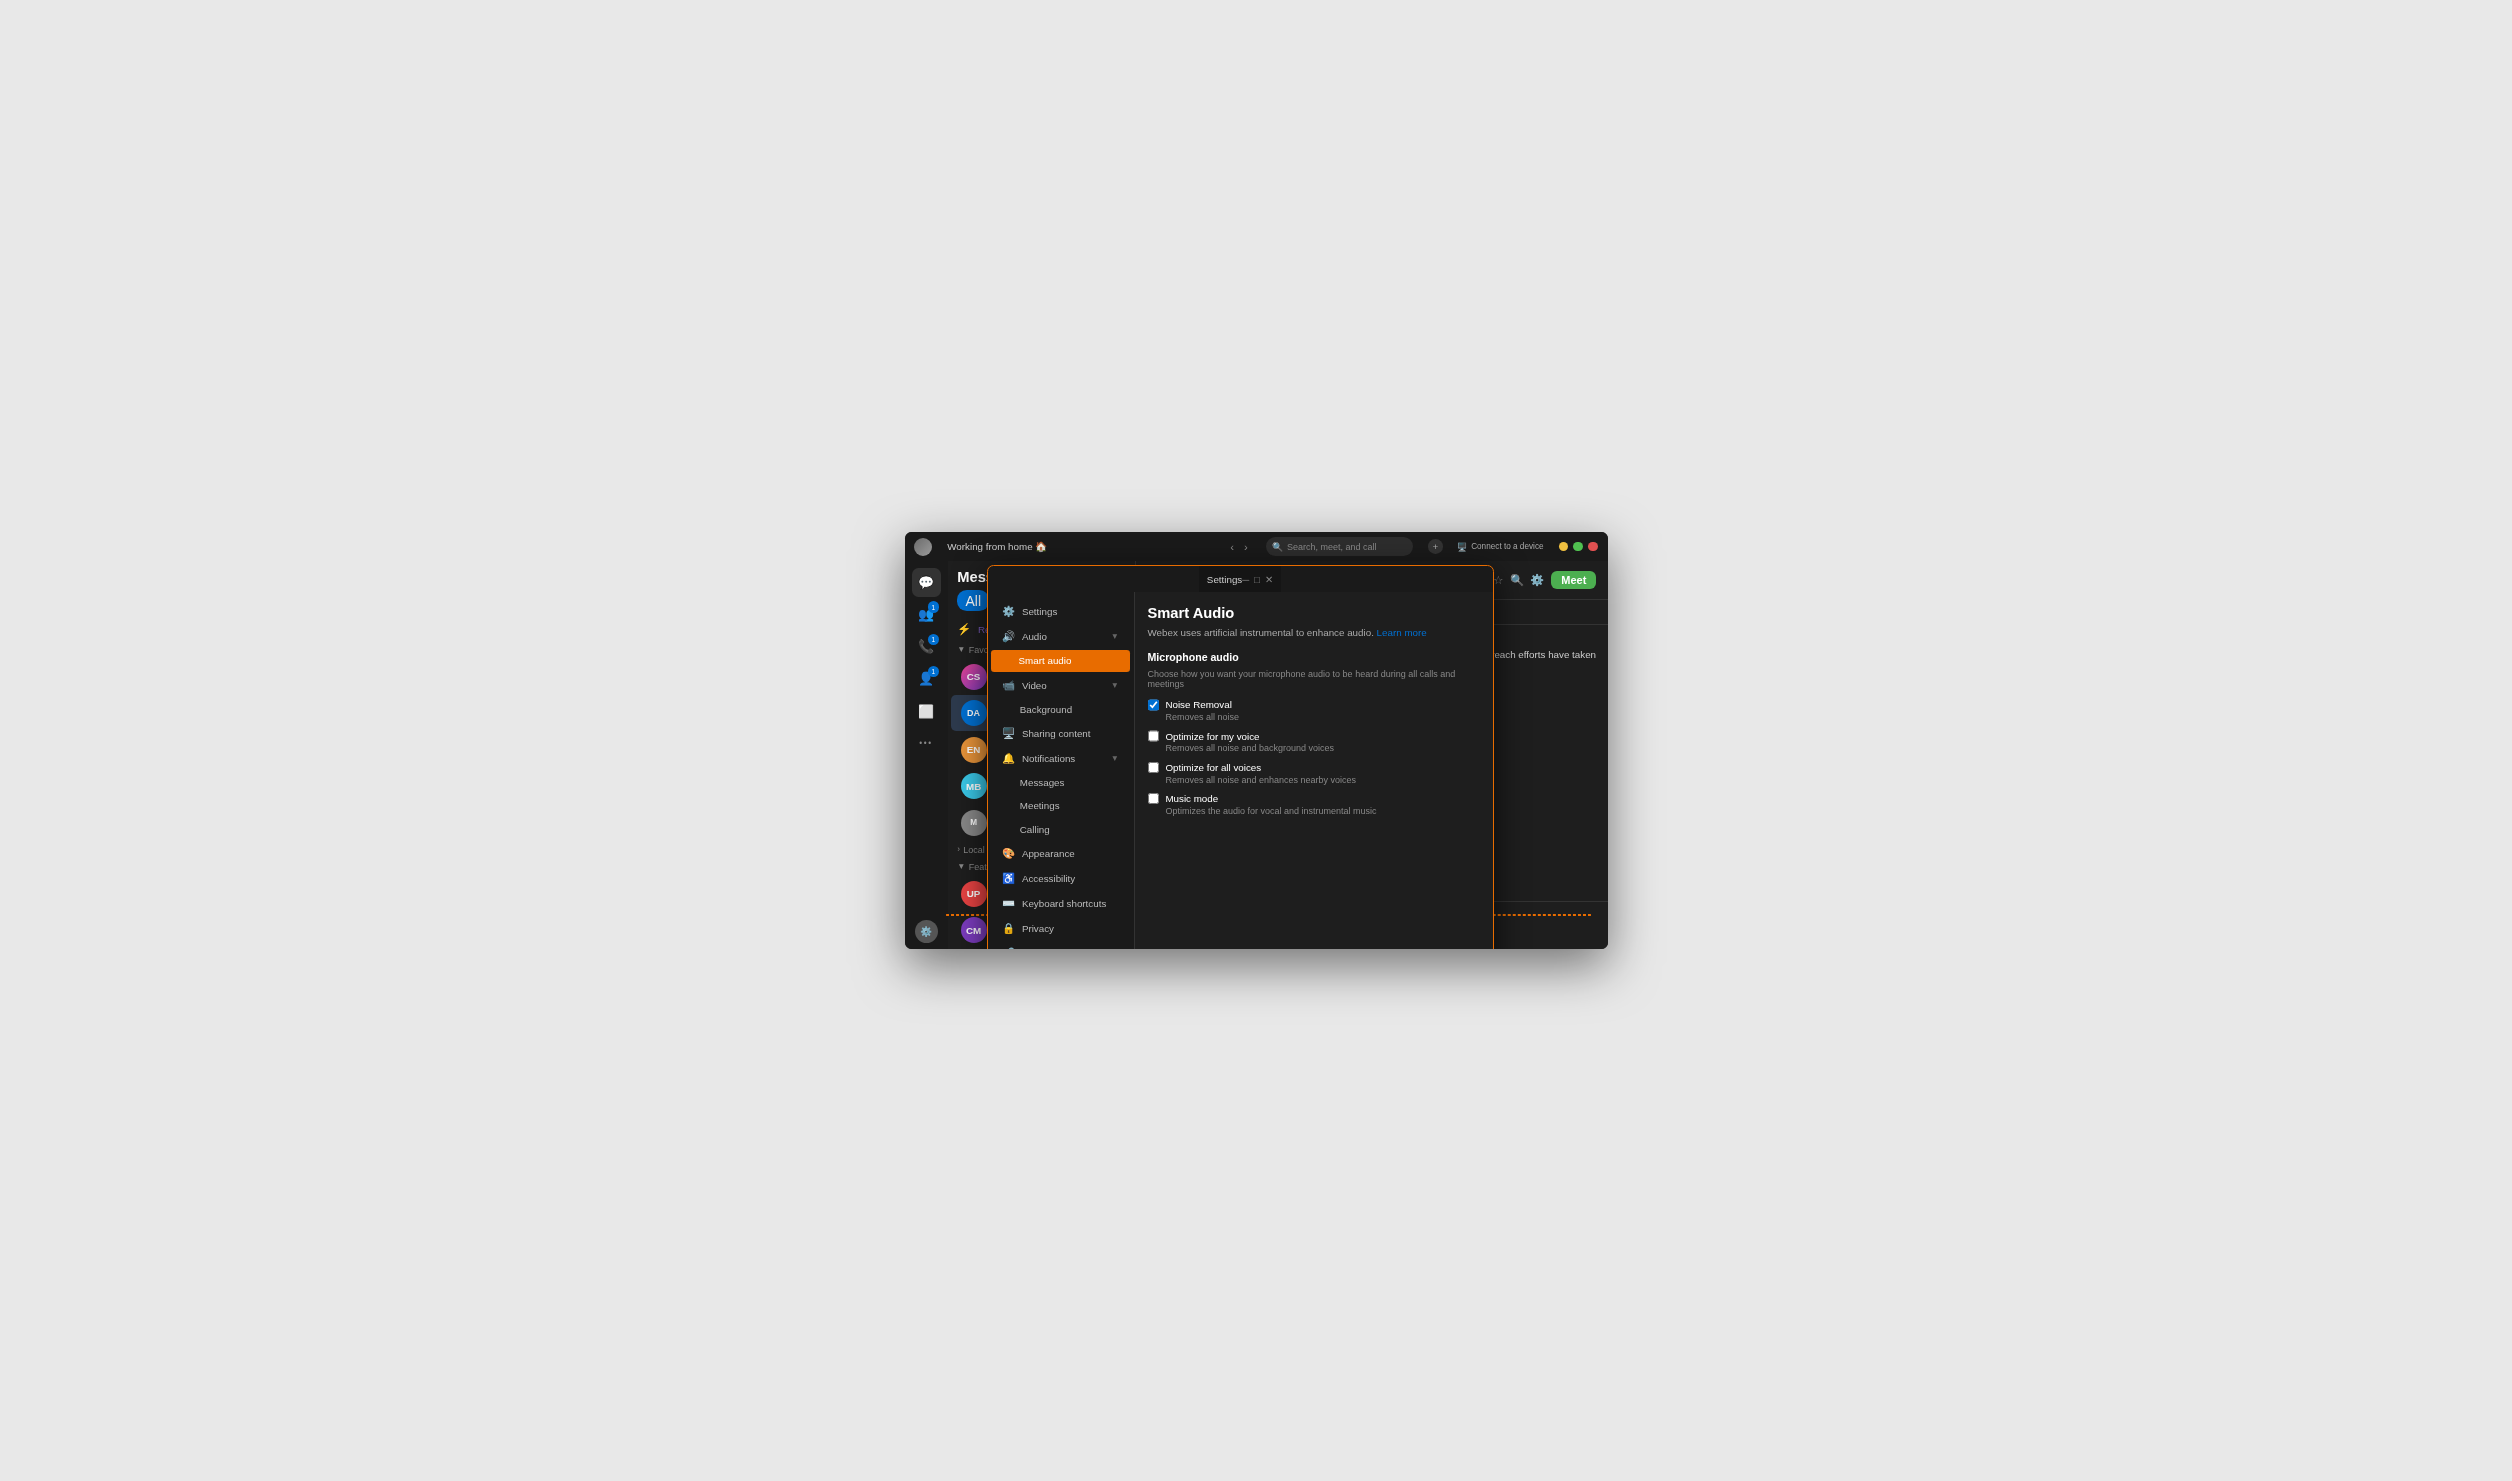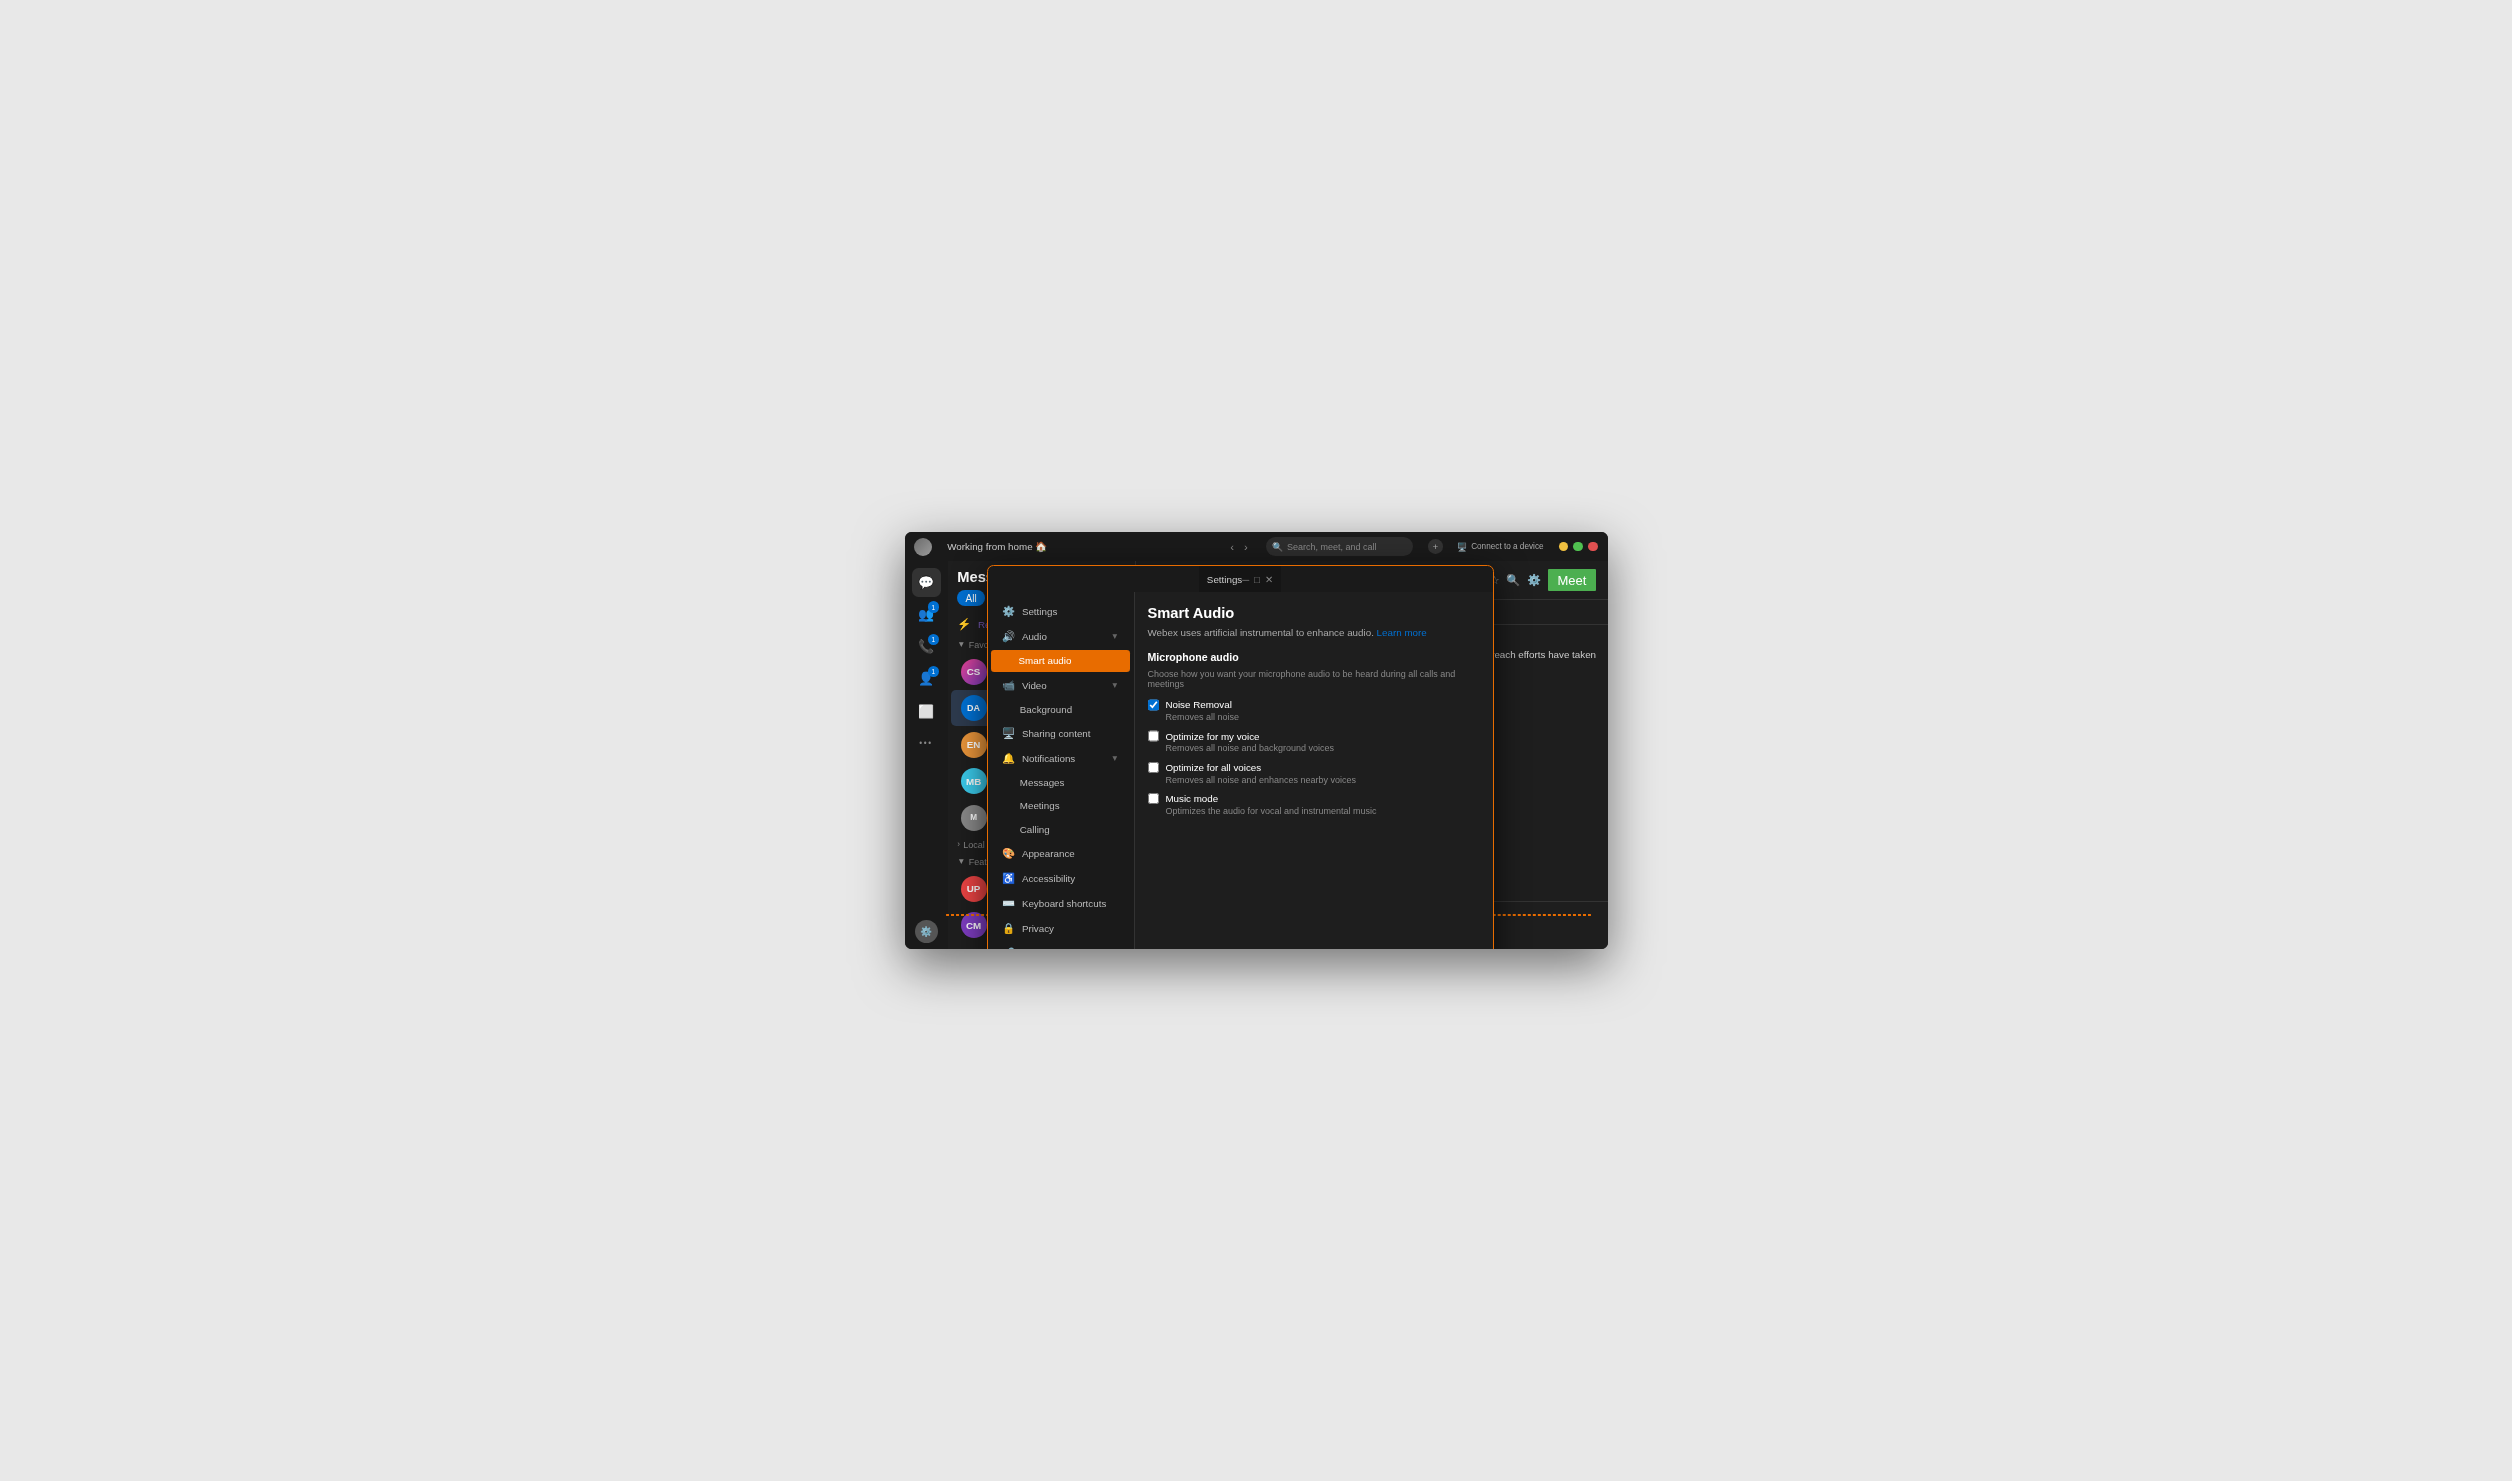--- a/index.html
+++ b/index.html
@@ -134,21 +134,21 @@
       background: none; border: none; color: #888; cursor: pointer; font-size: 11.4px;
     }
     .filter-tabs {
       display: flex;
       gap: 1.6px;
       padding: 0 9.8px 6.5px;
     }
     .filter-tab {
       padding: 2.5px 8.2px;
       border-radius: 9.8px;
-      font-size: 10px;
+      font-size: 14px;
       color: #aaa;
       background: none;
       border: none;
       cursor: pointer;
     }
     .filter-tab.active {
       background: #0070d2;
       color: #fff;
     }
     .recommended {
@@ -241,22 +241,22 @@
       border: none;
       color: #aaa;
       cursor: pointer;
     }
     .chat-tab.active { background: #0070d2; color: #fff; }
     .chat-actions { display: flex; gap: 6.5px; align-items: center; }
     .chat-action-btn {
       background: none; border: none; color: #888; cursor: pointer; font-size: 11.4px;
     }
     .meet-btn {
-      background: #4caf50; color: #fff; border: none; border-radius: 1px;
-      padding: 3.3px 9.8px; font-size: 13px; cursor: pointer;
+      background: #4caf50; color: #fff; border: none; border-radius: 6px;
+      padding: 3.3px 9.8px; font-size: 11px; cursor: pointer; font-weight: bold;
     }
     .messages-area { flex: 1; overflow-y: auto; padding: 9.8px 11.4px; }
     .message-row { display: flex; gap: 6.5px; margin-bottom: 9.8px; }
     .msg-avatar { width: 23px; height: 23px; border-radius: 50%; flex-shrink: 0; }
     .msg-avatar.up-msg { background: #e84343; display: flex; align-items: center; justify-content: center; color: #fff; font-size: 8.2px; font-weight: bold; }
     .msg-avatar.cs-msg { background: linear-gradient(135deg, #e84393, #7c3cbf); display: flex; align-items: center; justify-content: center; color: #fff; font-size: 8.2px; }
     .msg-avatar.you-msg { background: #7c3cbf; display: flex; align-items: center; justify-content: center; color: #fff; font-size: 8.2px; }
     .msg-content {}
     .msg-header { display: flex; align-items: baseline; gap: 4.9px; margin-bottom: 1.6px; }
     .msg-name { font-size: 9.8px; color: #fff; font-weight: 600; }

